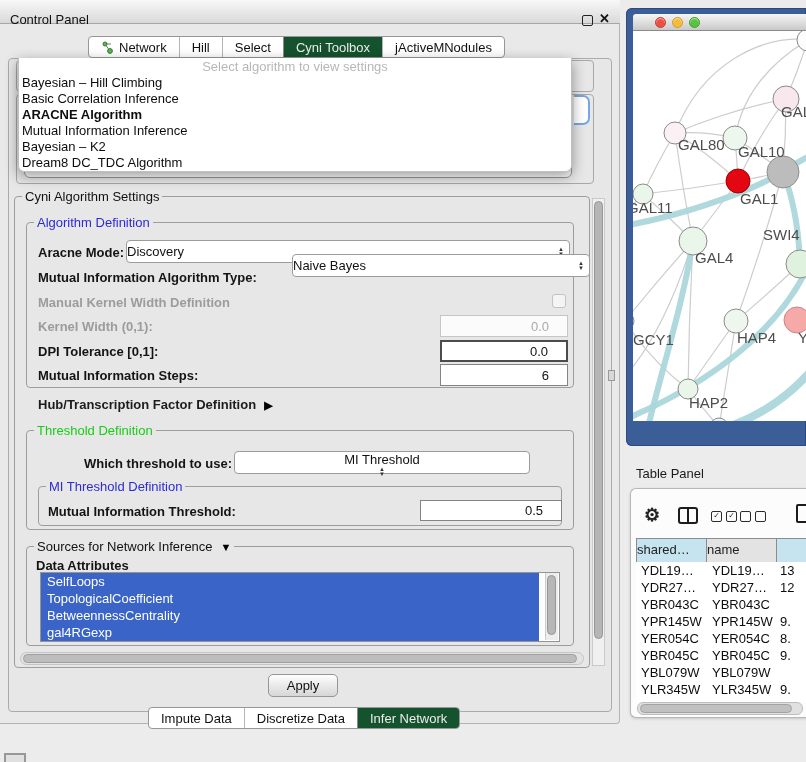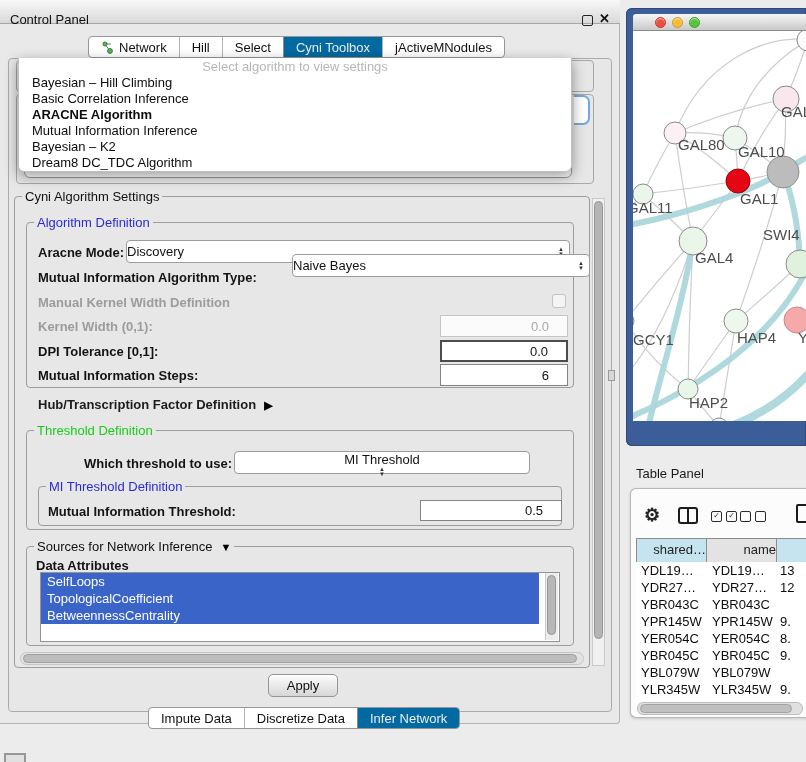--- a/index.html
+++ b/index.html
@@ -14,41 +14,41 @@
   #cp-title{left:10px;top:12px;font-size:13px;color:#111;}
   #float-btn{left:582px;top:15px;width:9px;height:9px;border:1.5px solid #222;border-radius:2px;}
   #close-btn{left:599px;top:11px;font-size:13px;font-weight:bold;color:#111;}
   #tl-notch{left:8px;top:0;width:2px;height:6px;background:#b3b3b3;}
   
   .segbar{display:inline-flex;background:#fff;border:1px solid #979797;border-radius:4px;
           overflow:hidden;height:22px;box-sizing:border-box;}
   .seg{display:flex;align-items:center;padding:0 12px;font-size:13px;color:#111;
        border-left:1px solid #b5b5b5;white-space:nowrap;}
   .seg:first-child{border-left:none;}
-  .seg.sel{background:#0369a1;color:#ececec;border-left-color:#8b8b8b;}
+  .seg.sel{background:#14532d;color:#ececec;border-left-color:#8b8b8b;}
   .seg svg{margin-right:5px;}
   #top-tabs{left:88px;top:36px;}
   #bottom-tabs{left:148px;top:707px;}
   
   #content-panel{left:8px;top:58px;width:604px;height:654px;background:#e7e7e7;
                  border:1px solid #ababab;border-radius:4px;box-sizing:border-box;}
   
   .ghost-group{border:1px solid #a8a8a8;border-radius:4px;background:transparent;z-index:3;box-sizing:border-box;}
   #ghost-top{left:16px;top:60px;width:578px;height:32px;}
   #ghost-bottom{left:16px;top:94px;width:578px;height:90px;}
   #ghost-combo{left:24px;top:150px;width:548px;height:28px;background:#fff;border:1px solid #9a9a9a;
                border-radius:6px;z-index:4;box-sizing:border-box;}
   #ghost-blue{left:574px;top:95px;width:16px;height:30px;background:#fff;border:2px solid #76a7e0;
               border-left:none;border-radius:0 7px 7px 0;z-index:5;box-sizing:border-box;}
   
   #algo-popup{left:18px;top:58px;width:554px;height:114px;background:#fff;border:1px solid #c0c0c0;
               border-top:none;border-radius:0 0 6px 6px;box-shadow:0 4px 14px rgba(0,0,0,.4);
               z-index:20;box-sizing:border-box;}
   #algo-placeholder{text-align:center;color:#b7b7b7;height:16px;line-height:16px;margin-top:1px;}
-  .algo-item{height:16px;line-height:16px;padding-left:13px;color:#0d0d0d;}
+  .algo-item{height:16px;line-height:16px;padding-left:3px;color:#0d0d0d;}
   .algo-item.bold{font-weight:bold;}
   
   .fieldset{border:1px solid #9d9d9d;border-radius:4px;box-sizing:border-box;background:transparent;}
   .legend{position:absolute;background:#e7e7e7;padding:0 3px;font-size:13px;line-height:13px;z-index:6;}
   #settings-group{left:14px;top:196px;width:576px;height:472px;}
   #settings-legend{left:22px;top:190px;color:#111;}
   #algdef-group{left:26px;top:222px;width:548px;height:166px;}
   #algdef-legend{left:34px;top:216px;color:#2b2bd6;}
   .row-label{font-weight:bold;color:#141414;white-space:nowrap;}
   .row-label.dis{color:#9c9c9c;}
@@ -127,21 +127,21 @@
   #tp-gear{left:644px;top:504px;font-size:18px;font-weight:bold;color:#222;}
   #tp-split{left:678px;top:507px;width:20px;height:17px;border:2px solid #1c1c1c;border-radius:3px;box-sizing:border-box;}
   #tp-split div{position:absolute;left:7px;top:0;width:2px;height:13px;background:#1c1c1c;}
   .chkpair{display:flex;gap:4px;}
   #tp-checked{left:711px;top:511px;}
   #tp-unchecked{left:740px;top:511px;}
   .mini-chk{width:9px;height:9px;border:1.5px solid #2a2a2a;border-radius:2px;font-size:8px;line-height:8px;
             text-align:center;color:#2a2a2a;box-sizing:content-box;}
   #tp-newtab{left:796px;top:504px;width:16px;height:19px;border:2px solid #1c1c1c;border-radius:2px;box-sizing:border-box;}
   #tbl-head{left:636px;top:538px;display:flex;height:24px;border:1px solid #8c8c8c;box-sizing:border-box;}
-  .hc{height:30px;line-height:22px;text-align:right;font-size:13px;color:#222;border-right:1px solid #8c8c8c;
+  .hc{height:30px;line-height:22px;text-align:left;font-size:13px;color:#222;border-right:1px solid #8c8c8c;
       box-sizing:border-box;}
   .hc1{width:70px;background:#c6e4ef;}
   .hc2{width:70px;background:#e3e3e3;}
   .hc3{width:40px;background:#c6e4ef;border-right:none;}
   #tbl-body{left:636px;top:562px;width:170px;height:140px;overflow:hidden;background:#fff;}
   .trow{display:flex;height:17px;line-height:17px;font-size:13px;color:#0d0d0d;}
   .tc{overflow:hidden;white-space:nowrap;box-sizing:border-box;}
   .tc1{width:70px;padding-left:5px;}
   .tc2{width:70px;padding-left:6px;}
   .tc3{width:30px;padding-left:4px;}
@@ -266,20 +266,21 @@
 
   <div class="abs fieldset" id="sources-group"></div>
   <span class="legend" id="sources-legend">
     <span>Sources for Network Inference</span><span class="tri">▼</span>
   </span>
   <span class="abs row-label" id="lbl-dataattr">Data Attributes</span>
   <div class="abs" id="attr-list">
       <div class="attr-item">SelfLoops</div>
       <div class="attr-item">TopologicalCoefficient</div>
       <div class="attr-item">BetweennessCentrality</div>
+      <div class="attr-item">gal4RGexp</div>
     </div>
   <div class="abs" id="attr-vsb">
     <div class="abs" id="attr-vsb-thumb"></div>
   </div>
 
   <div class="abs" id="settings-vsb">
     <div class="abs" id="settings-vsb-thumb"></div>
   </div>
   <div class="abs" id="settings-hsb">
     <div class="abs" id="settings-hsb-thumb"></div>

